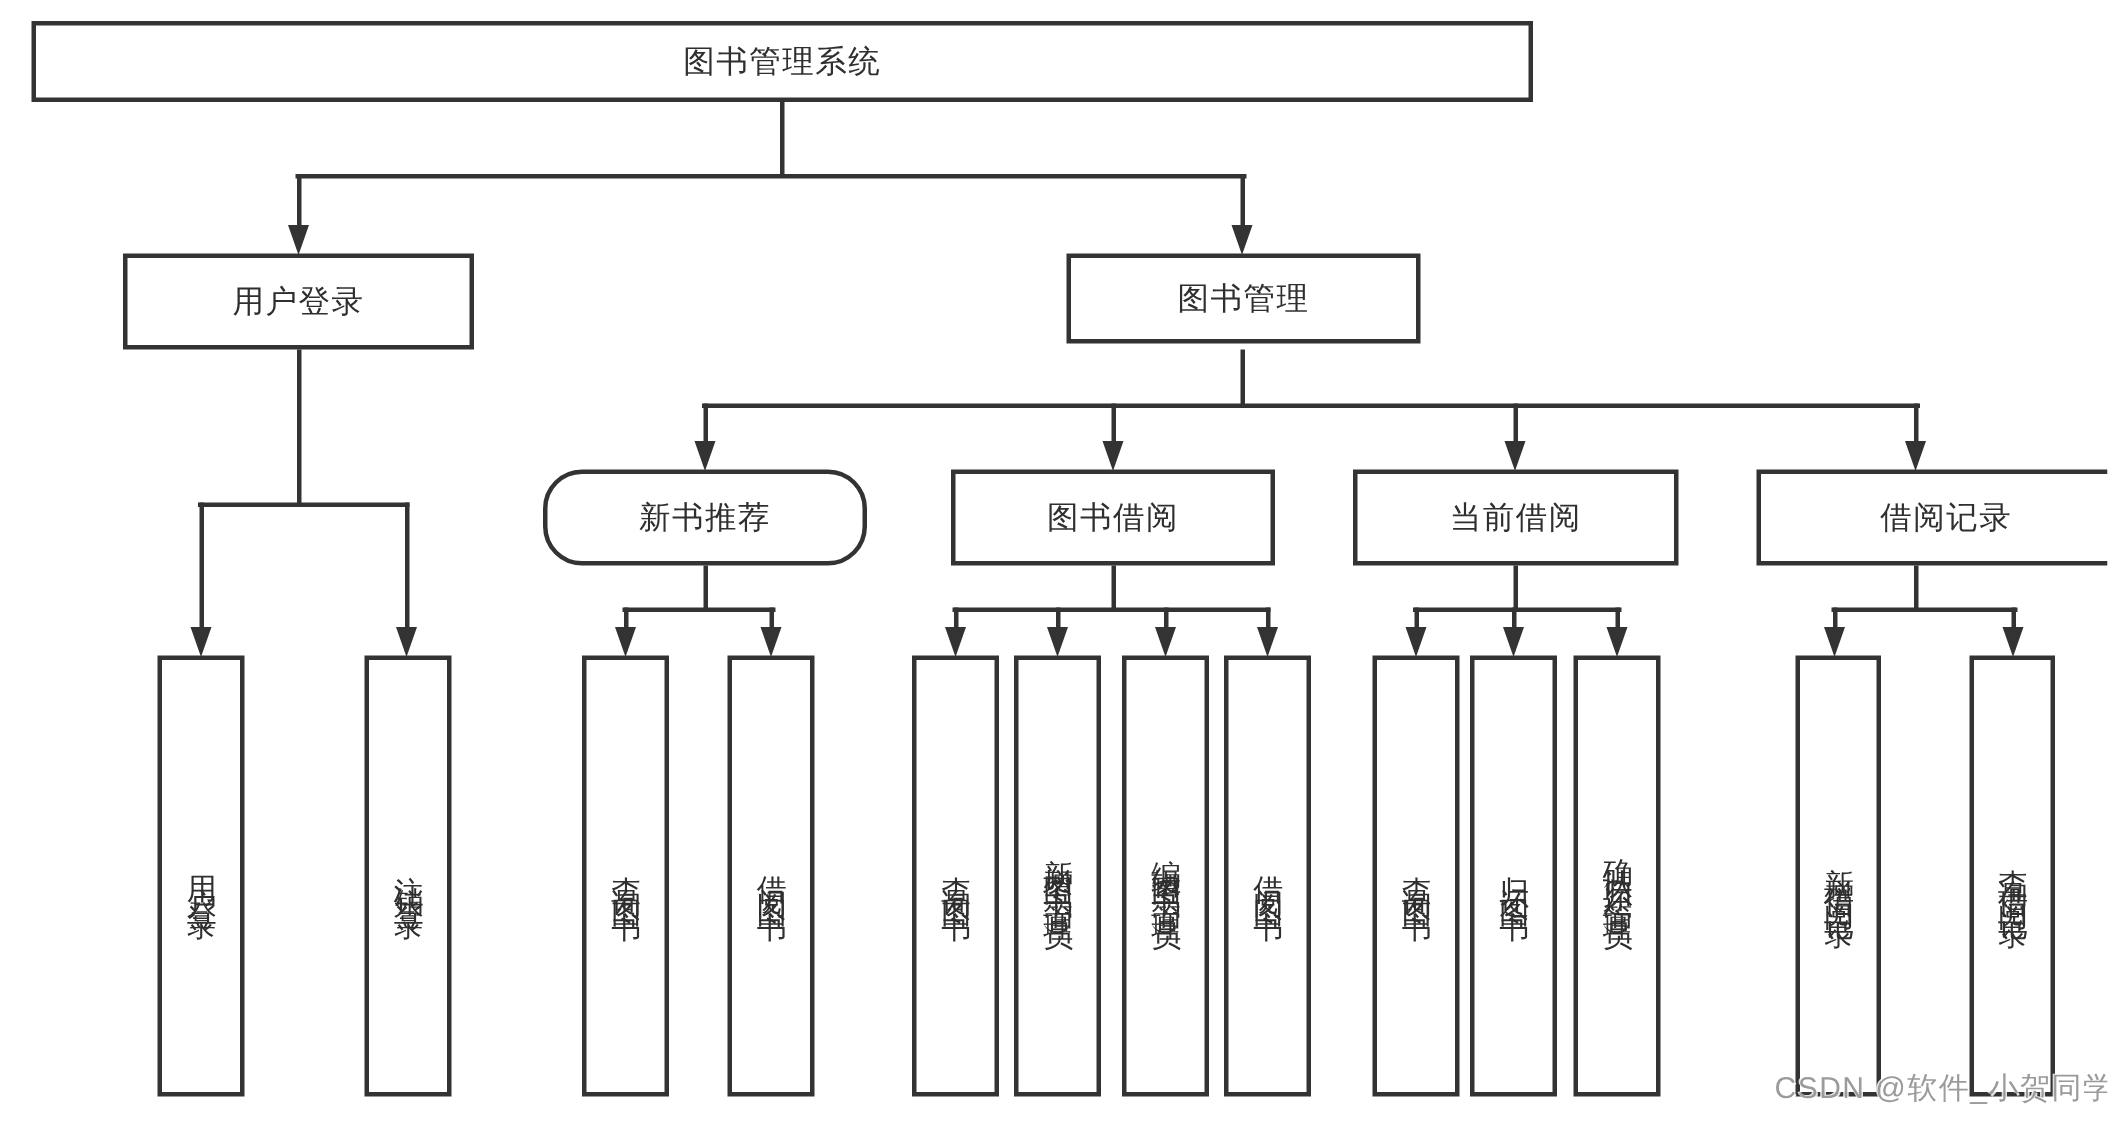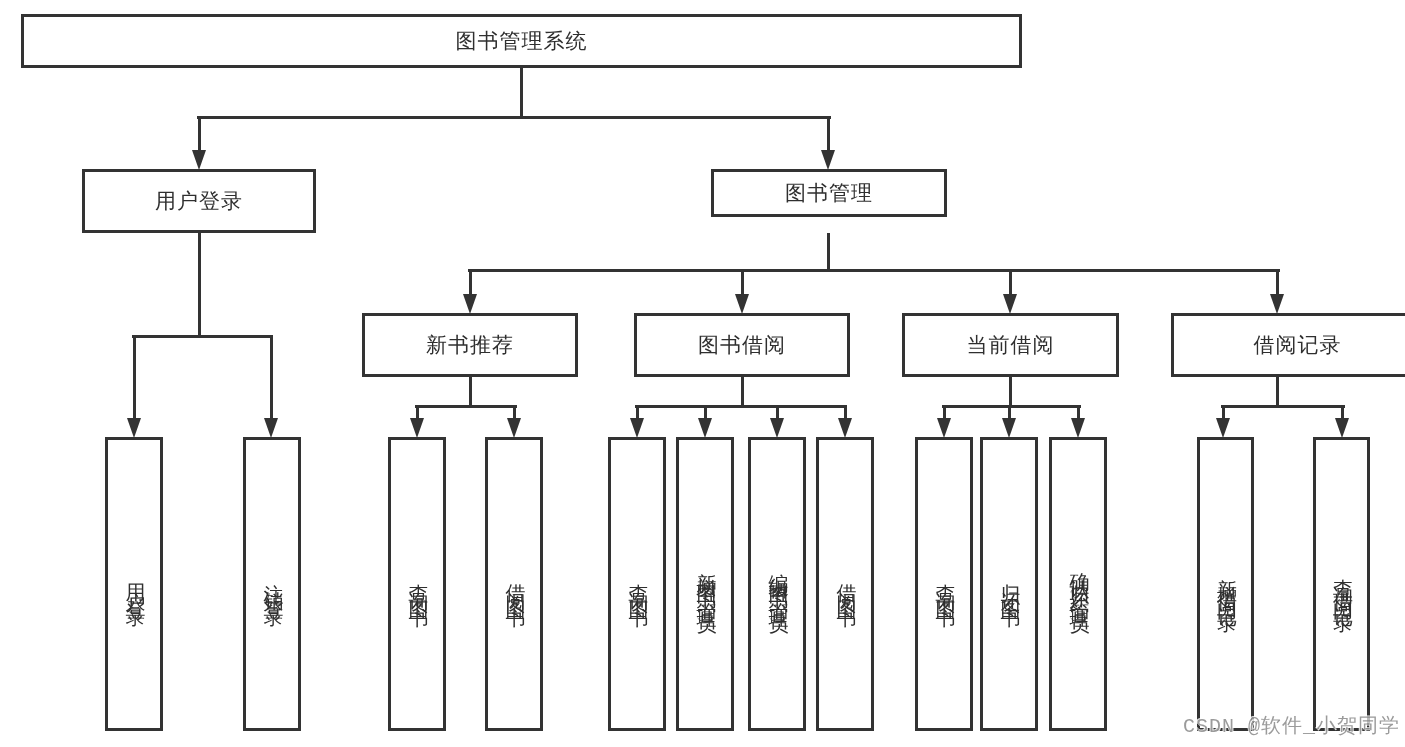--- a/index.html
+++ b/index.html
@@ -1,18 +1,18 @@
 <!DOCTYPE html>
 <html><head>
 <meta charset="utf-8">
 <style>
   html,body{margin:0;padding:0;background:#ffffff;}
   #canvas{
     position:relative;width:1405px;height:747px;background:#ffffff;overflow:hidden;
-    font-family:Liberation Mono, monospace;color:#2f2f2f;
+    font-family:Liberation Sans, sans-serif;color:#2f2f2f;
   }
   .box{
     position:absolute;box-sizing:border-box;border:3px solid #333333;background:#ffffff;
     display:flex;align-items:center;justify-content:center;
     font-size:21px;letter-spacing:1px;color:#2f2f2f;
   }
   .leaf{
     position:absolute;box-sizing:border-box;border:3px solid #333333;background:#ffffff;
     display:flex;align-items:center;justify-content:center;
     writing-mode:vertical-rl;text-orientation:mixed;
@@ -32,23 +32,23 @@
 </style>
 </head>
 <body>
 
 <div id="canvas">
 
   <div class="box" style="left:21px;top:14px;width:1001px;height:54px;">图书管理系统</div>
 
   <div class="box" style="left:82px;top:169px;width:234px;height:64px;">用户登录</div>
 
-  <div class="box" style="left:711px;top:169px;width:236px;height:48px;">图书管理</div>
+  <div class="box" style="left:711px;top:169px;width:236px;height:60px;">图书管理</div>
 
-  <div class="box" style="left:362px;top:313px;width:216px;height:64px;">新书推荐</div>
+  <div class="box" style="left:362px;top:313px;width:216px;height:64px;border-radius:26px;">新书推荐</div>
 
   <div class="box" style="left:902px;top:313px;width:217px;height:64px;">当前借阅</div>
 
   <div class="box" style="left:634px;top:313px;width:216px;height:64px;">图书借阅</div>
 
   <div class="box" style="left:1171px;top:313px;width:253px;height:64px;">借阅记录</div>
 
   <div class="leaf" style="left:105px;top:437px;width:58px;height:294px;">用户登录</div>
 
   <div class="leaf" style="left:243px;top:437px;width:58px;height:294px;">注销登录</div>

